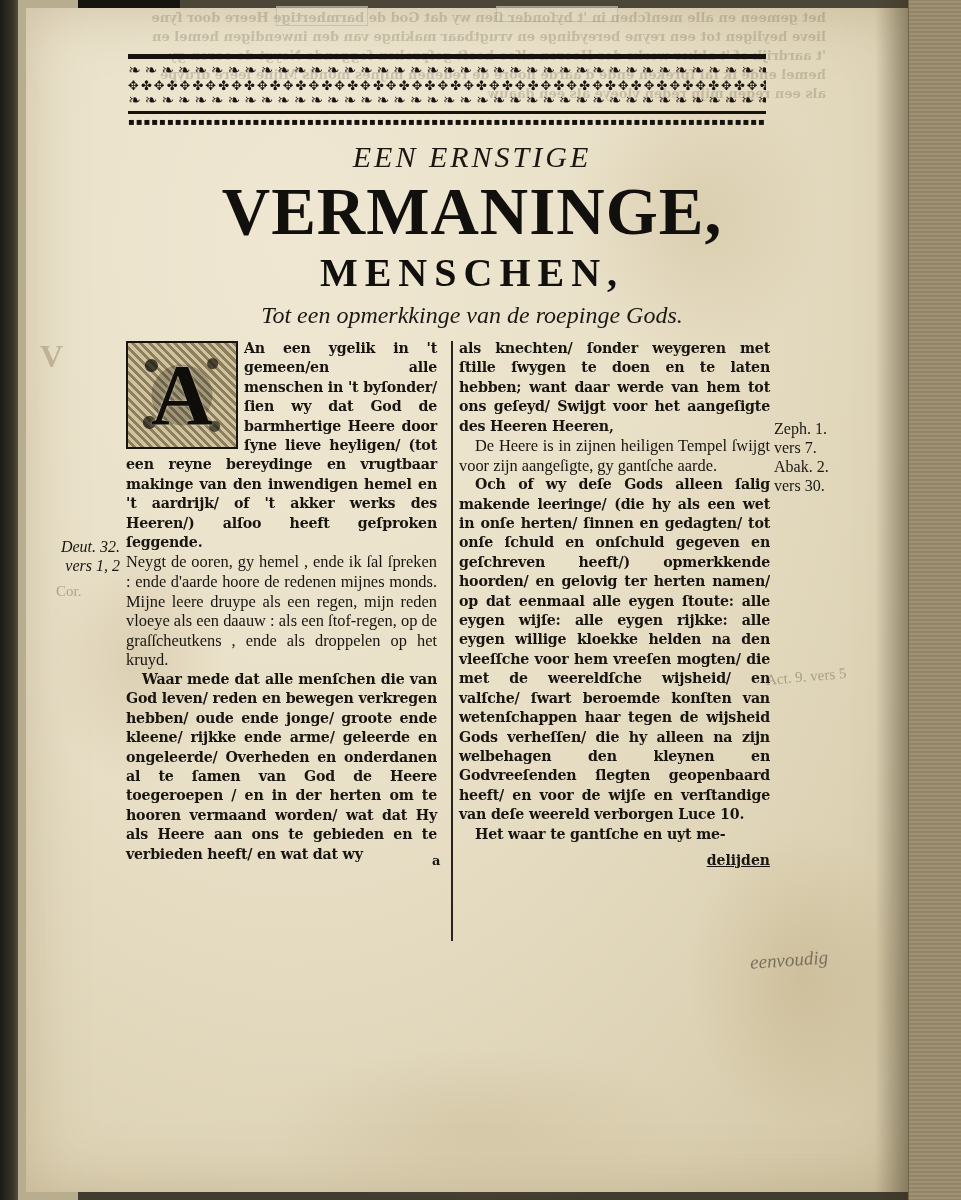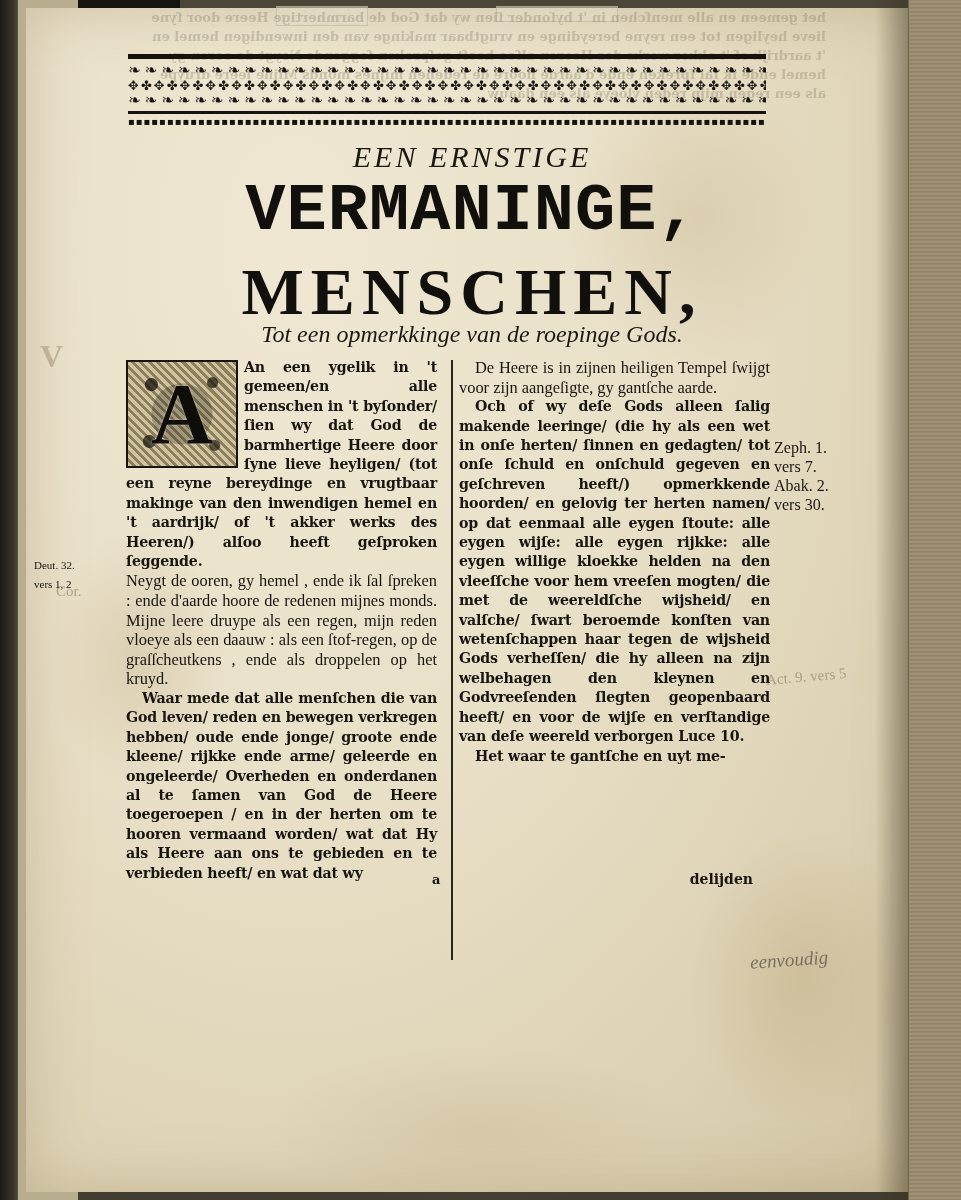--- a/index.html
+++ b/index.html
@@ -150,38 +150,38 @@
   .title-block { text-align: center; margin-top: 14px; }
   .t-een {
     font-family: "Liberation Serif", serif;
     font-style: italic;
     font-size: 30px;
     letter-spacing: 3px;
     color: #1b1713;
     margin-bottom: 2px;
   }
   .t-vermaninge {
-    font-family: Liberation Mono, monospace;
+    font-family: Liberation Serif, serif;
     font-weight: bold;
     font-size: 67px;
     line-height: 70px;
     letter-spacing: 1px;
     color: #12100c;
-    margin: 2px 0 19px 0;
+    margin: 2px 0 0 0;
   }
   .t-aan {
     font-family: "Liberation Serif", serif;
     font-size: 25px;
     color: #1b1713;
     margin: 2px 0 2px 0;
   }
   .t-menschen {
     font-family: "Liberation Serif", serif;
     font-weight: bold;
-    font-size: 66px;
+    font-size: 40px;
     line-height: 54px;
     letter-spacing: 7px;
     color: #12100c;
     margin: 0 0 2px 0;
   }
   .t-tot {
     font-family: "Liberation Serif", serif;
     font-style: italic;
     font-size: 24px;
     color: #1b1713;
@@ -268,25 +268,26 @@
       radial-gradient(circle at 18% 78%, rgba(20,18,12,.7) 0 6px, transparent 7px),
       radial-gradient(circle at 82% 82%, rgba(20,18,12,.65) 0 5px, transparent 6px),
       radial-gradient(circle at 50% 50%, rgba(20,18,12,.25) 0 30px, transparent 31px);
   }
 
   
   .margin-left-note {
     position: absolute;
     left: -92px;
     width: 86px;
-    text-align: left;
-    font-family: "Liberation Serif", serif;
-    font-size: 11px;
+    text-align: right;
+    font-family: "Liberation Serif", serif;
+    font-size: 16px;
     line-height: 19px;
     color: #1a1712;
+    font-style: italic;
   }
   .margin-right-note {
     position: absolute;
     right: -96px;
     width: 92px;
     text-align: left;
     font-family: "Liberation Serif", serif;
     font-size: 16px;
     line-height: 19px;
     color: #1a1712;
@@ -296,26 +297,27 @@
     position: absolute;
     left: 306px;
     bottom: -4px;
     font-family: "DejaVu Serif", serif;
     font-weight: bold;
     font-size: 13px;
     color: #181510;
   }
   .catchword {
     position: absolute;
-    right: 17px;
+    right: 0;
     bottom: -4px;
     font-family: "DejaVu Serif", serif;
     font-weight: bold;
     font-size: 14px;
     color: #181510;
+    text-decoration: underline;
   }
 
   
   .pencil-note {
     position: absolute;
     right: 56px;
     top: 940px;
     width: 110px;
     font-family: "Liberation Serif", serif;
     font-style: italic;
@@ -458,20 +460,21 @@
 
           <div class="col">
 
             <div class="margin-right-note" style="top:80px;">
               <div>Zeph. 1.</div>
               <div>vers 7.</div>
               <div>Abak. 2.</div>
               <div>vers 30.</div>
             </div>
 
+            <p class="blk">als knechten/ ſonder weygeren met ſtille ſwygen te doen en te laten hebben; want daar werde van hem tot ons geſeyd/ Swijgt voor het aangeſigte des Heeren Heeren,</p>
             <p class="rom indent">De Heere is in zijnen heiligen Tempel ſwijgt voor zijn aangeſigte, gy gantſche aarde.</p>
             <p class="blk indent"><span>Och of wy deſe Gods alleen ſalig makende leeringe/ (die hy als een wet in onſe herten/ ſinnen en gedagten/ tot onſe ſchuld en onſchuld gegeven en geſchreven heeft/) opmerkkende hoorden/ en gelovig ter herten namen/ op dat eenmaal alle eygen ſtoute: alle eygen wijſe: alle eygen rijkke: alle eygen willige kloekke helden na den vleeſſche voor hem vreeſen mogten/ die met de weereldſche wijsheid/ en valſche/ ſwart beroemde konſten van wetenſchappen haar tegen de wijsheid Gods verheſſen/ die hy alleen na zijn welbehagen den kleynen en Godvreeſenden ſlegten geopenbaard heeft/ en voor de wijſe en verſtandige van deſe weereld verborgen</span> <span>Luce 10.</span></p>
             <p class="blk indent">Het waar te gantſche en uyt me-</p>
 
             <div class="catchword">delijden</div>
           </div>
 
         </div>
       </div>
 

